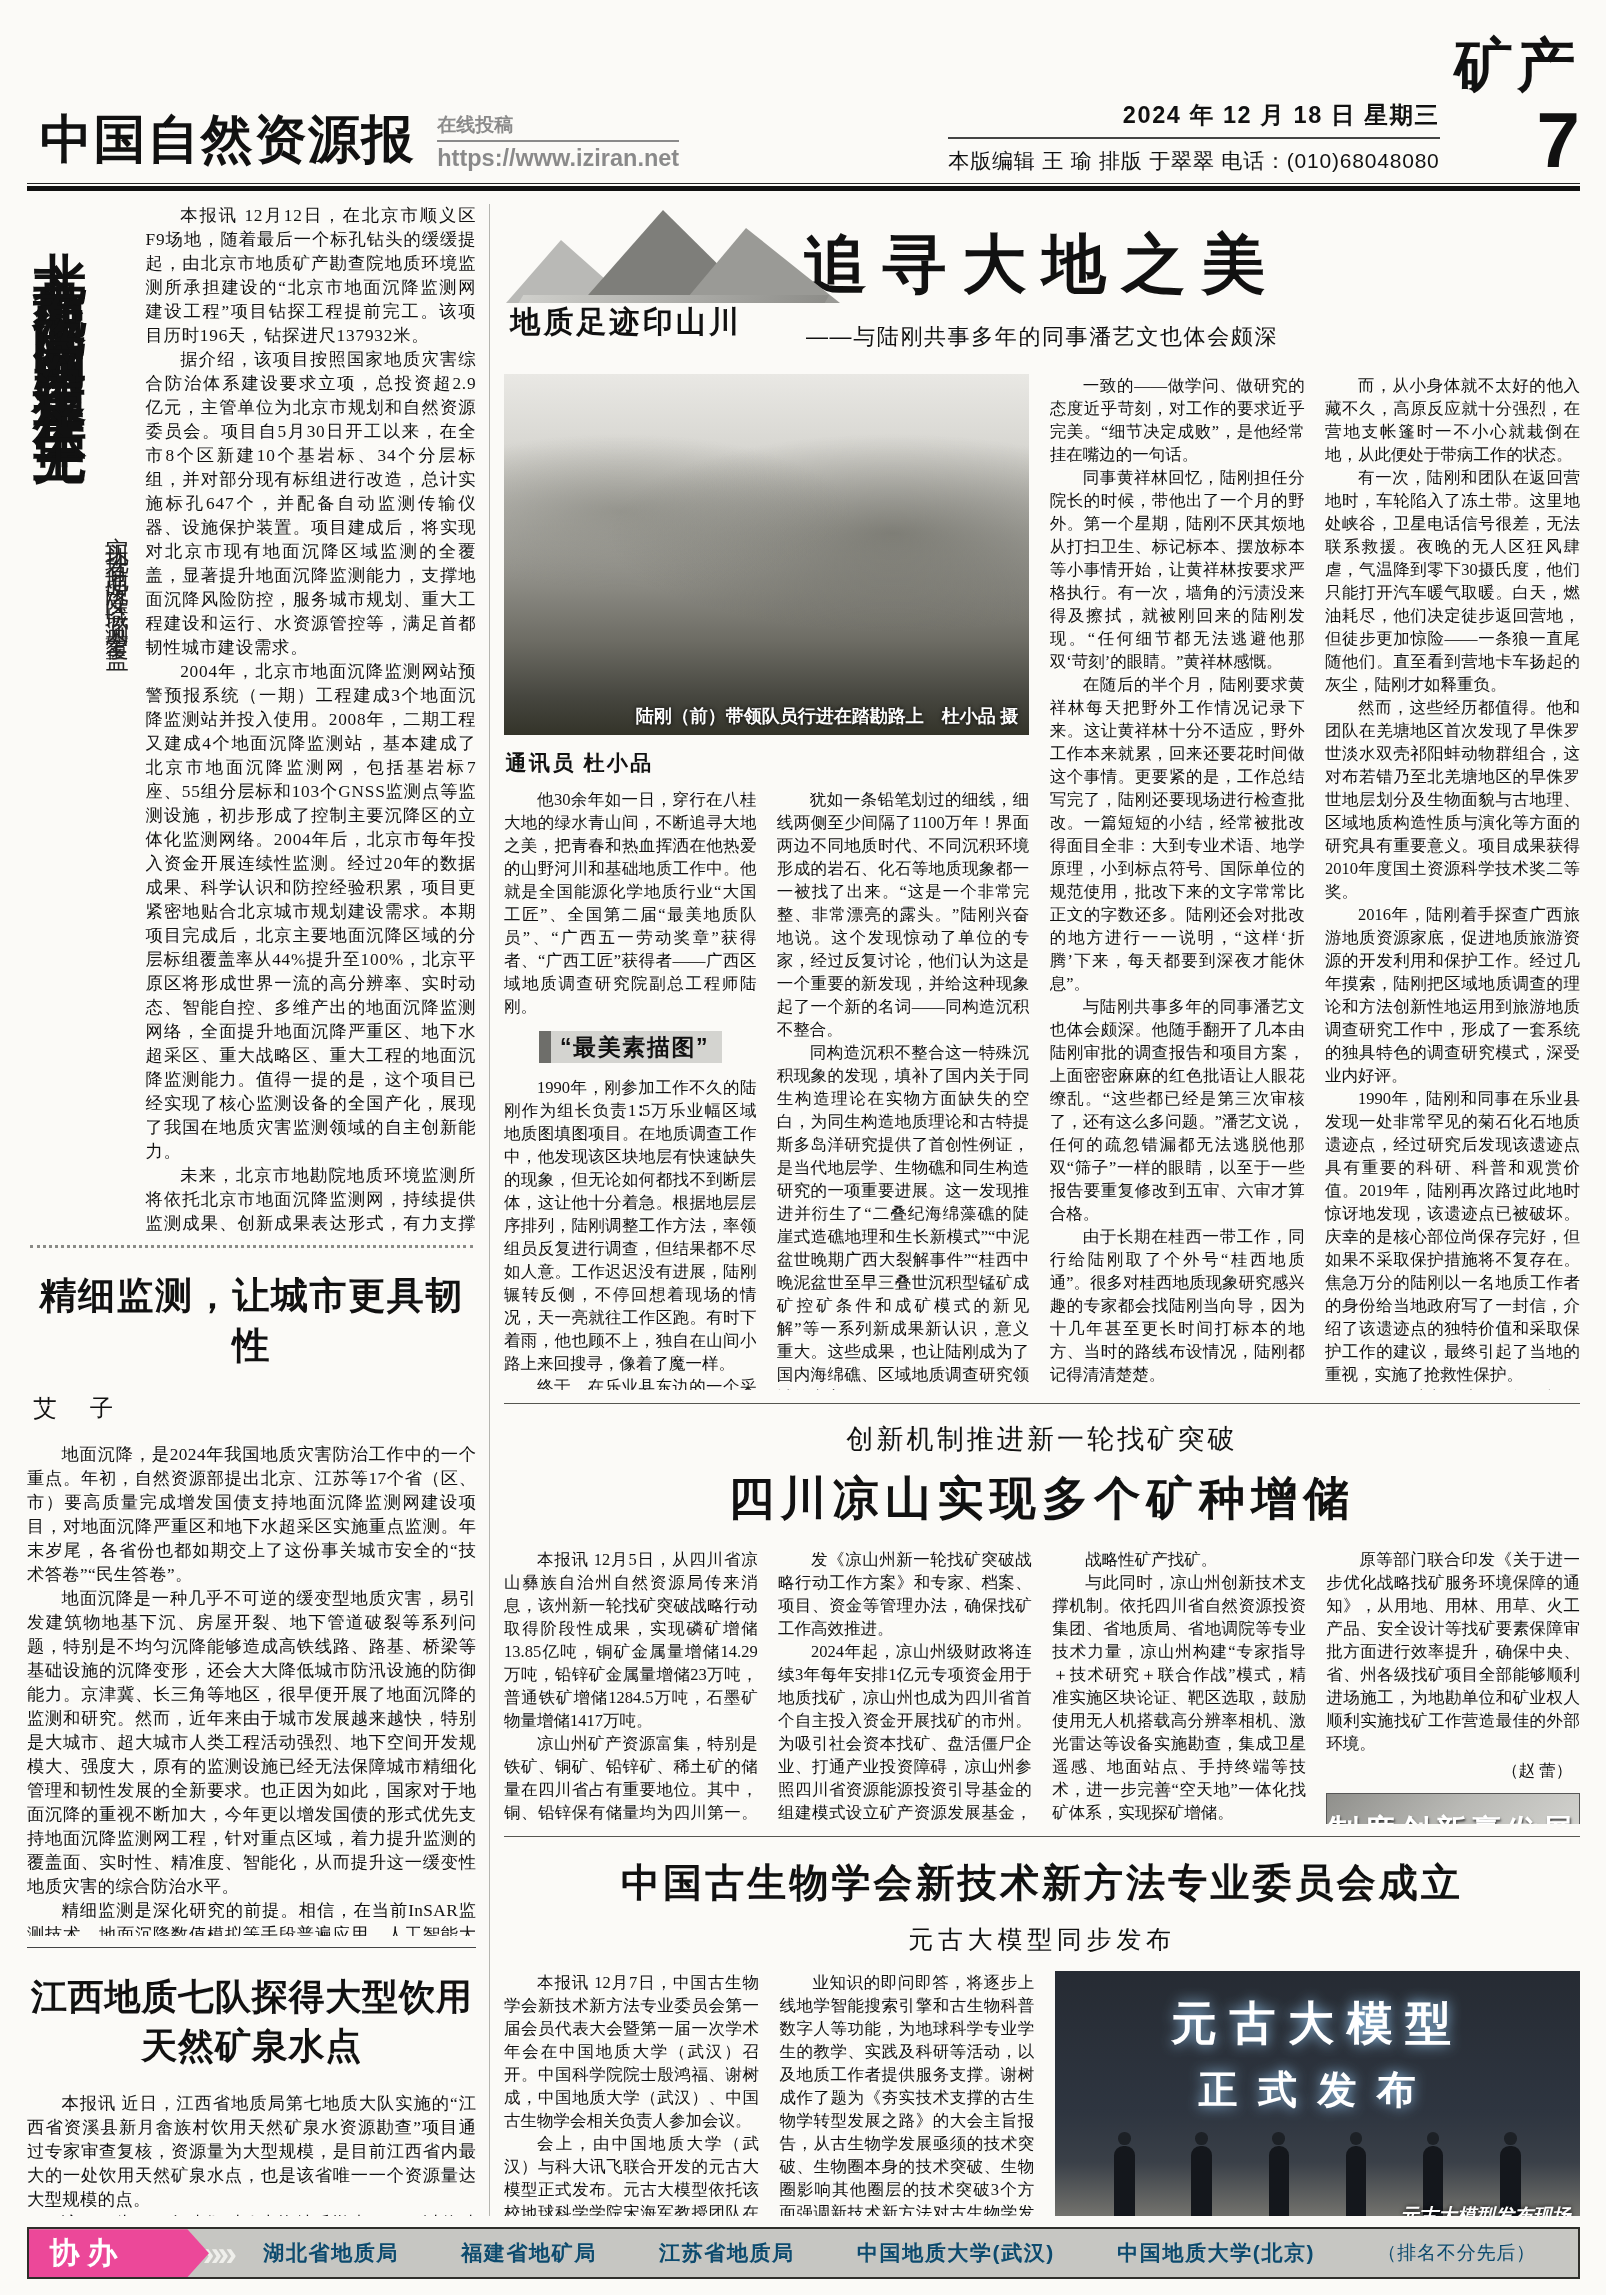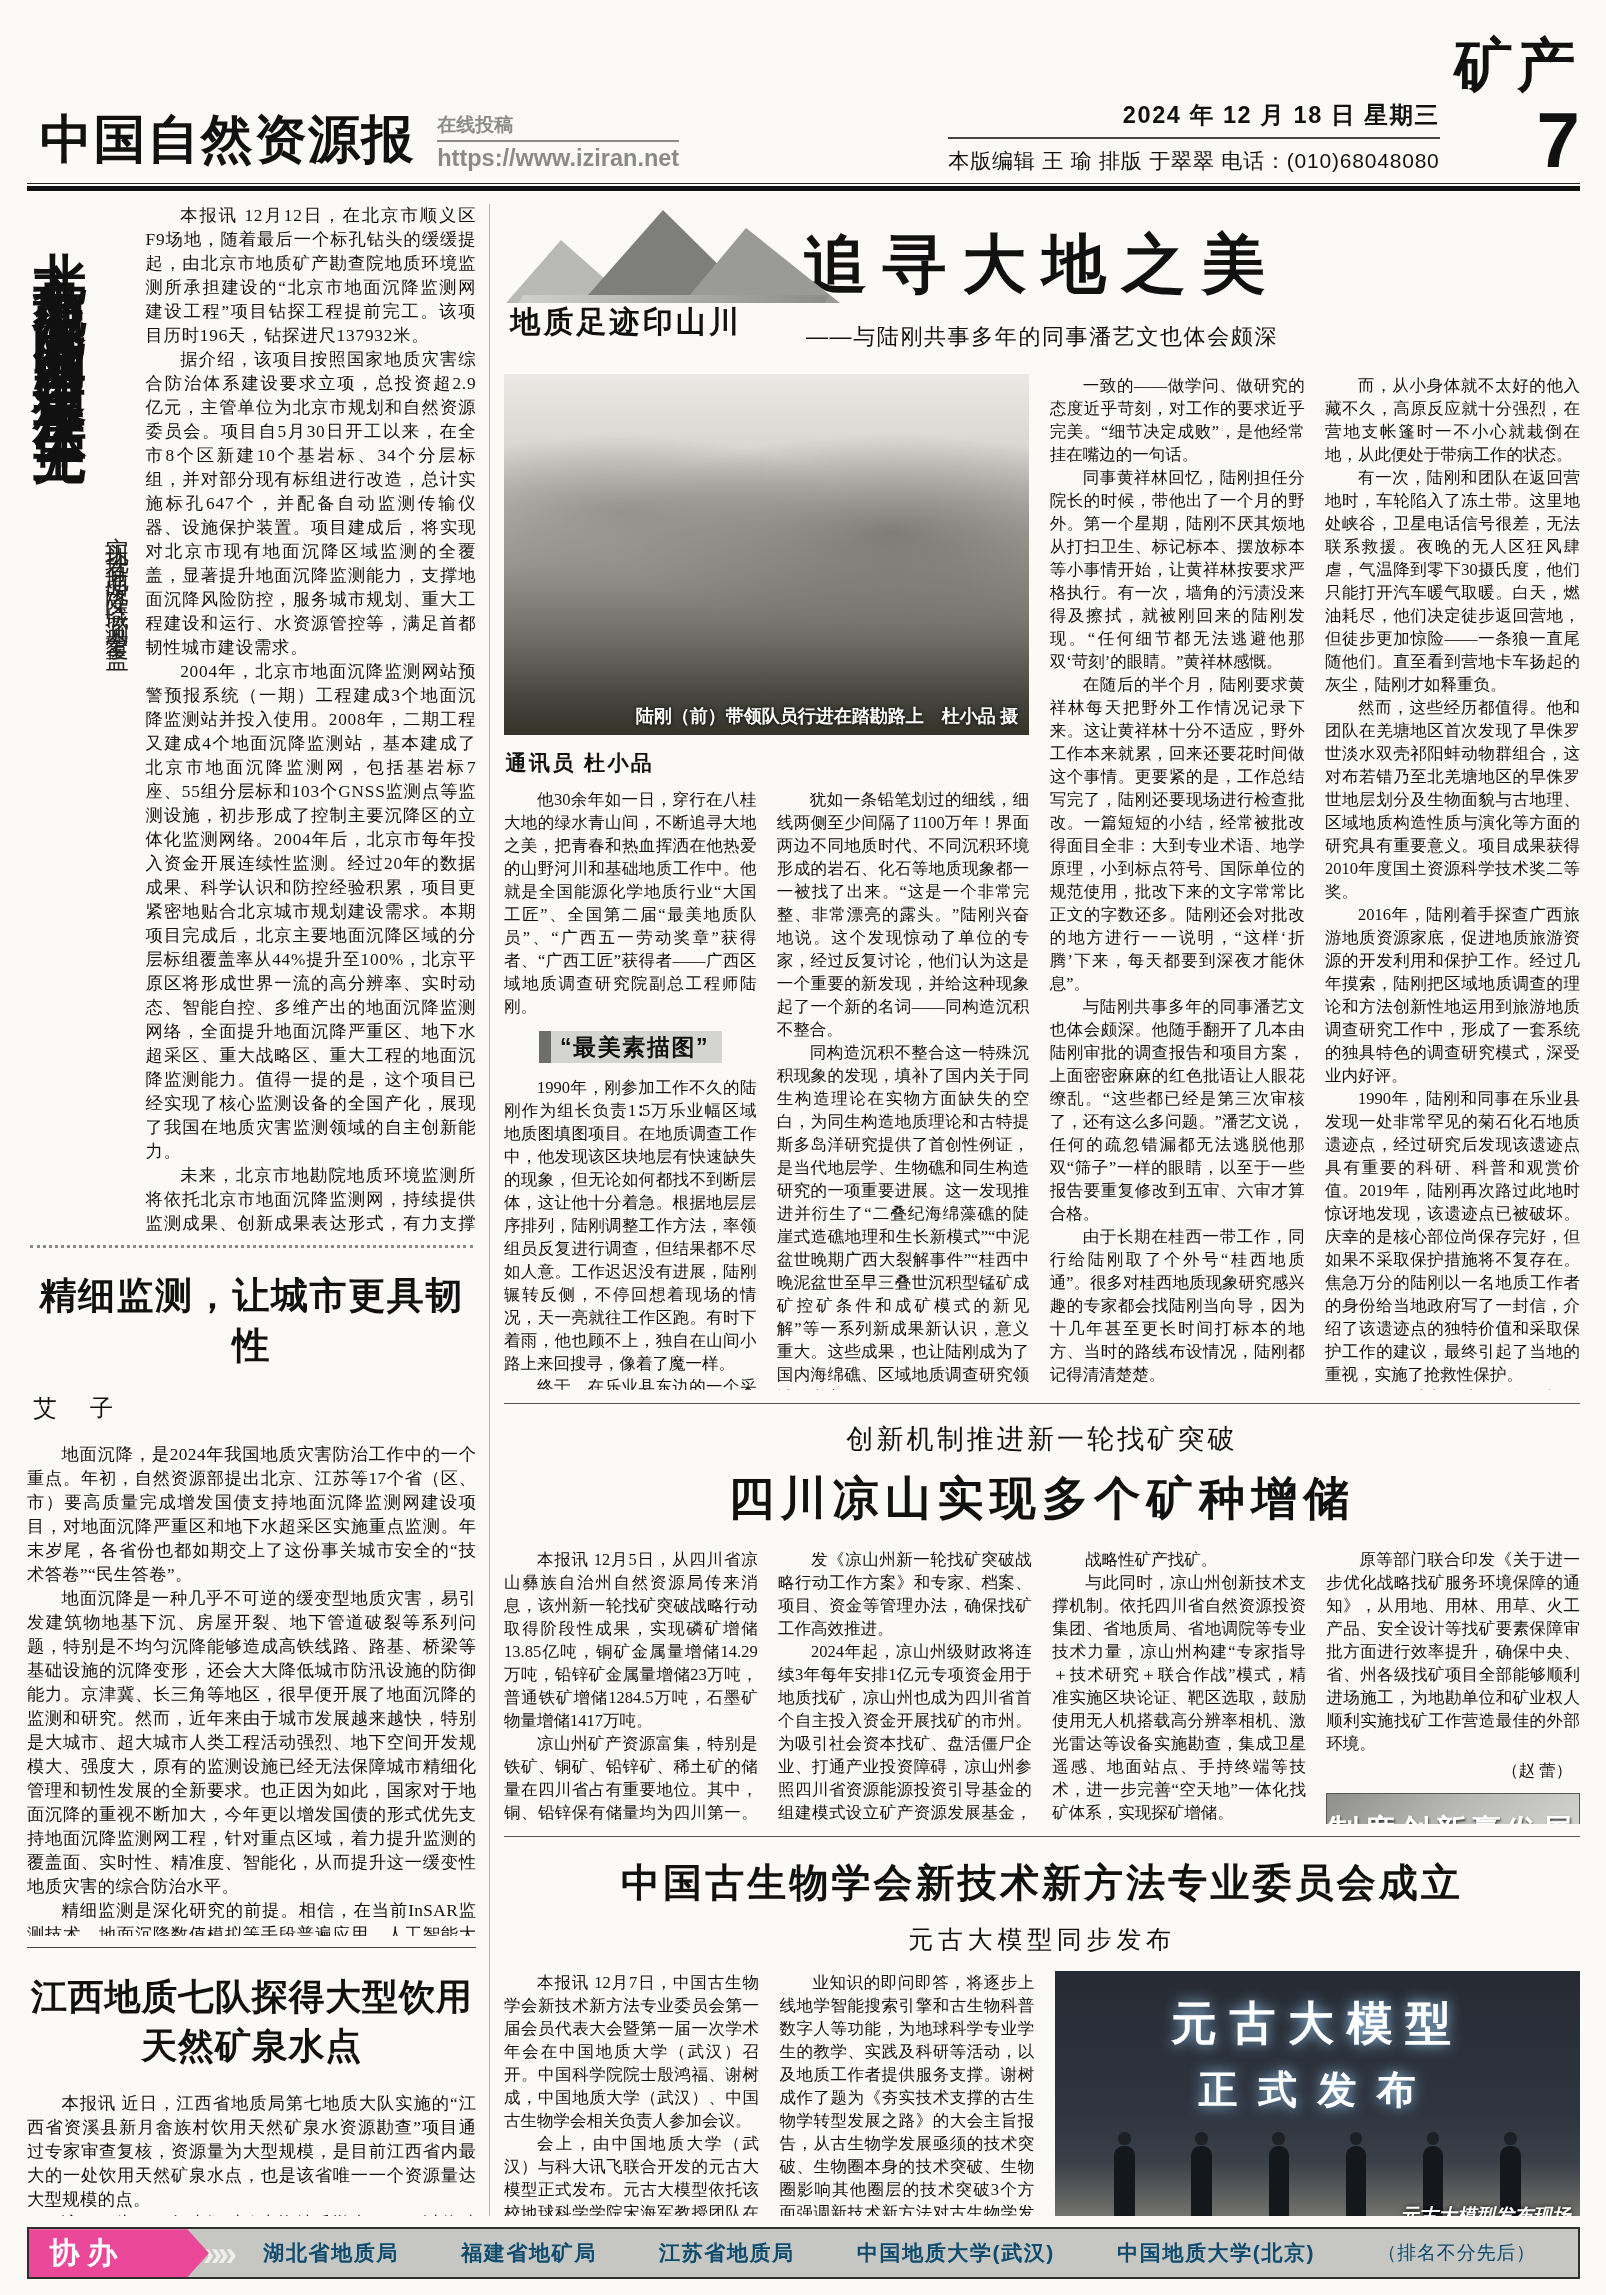--- a/index.html
+++ b/index.html
@@ -66,21 +66,21 @@
 
   .feature-body { display:flex; gap:20.4px; height:1016px; margin-top:9.4px; flex:none; }
   .fcol { flex:1; font-size:16.5px; line-height:23px; overflow:hidden; }
   .fgroup { flex:2.06; display:flex; flex-direction:column; overflow:hidden; }
   .photo1 { height:361px; position:relative; flex:none;
     background:
       radial-gradient(ellipse 329px 110px at 22% 38%, rgba(120,120,112,0.55), rgba(0,0,0,0) 70%),
       radial-gradient(ellipse 408px 141px at 74% 44%, rgba(96,96,88,0.6), rgba(0,0,0,0) 70%),
       linear-gradient(180deg,#e9e8e4 0%,#d8d7d2 20%,#b5b4ae 40%,#8c8b84 58%,#6d6c64 74%,#45453e 90%,#333329 100%); }
   .photo1 .cap { position:absolute; bottom:7.8px; left:0; right:11px; text-align:right; color:#fff; font-size:18px; font-weight:bold; text-shadow:0 0 4.7px #000; }
-  .reporter { font-family:Liberation Sans, sans-serif; font-weight:bold; font-size:21px; letter-spacing:2.4px; padding:14px 1.6px 11px 1.6px; flex:none; }
+  .reporter { font-family:Liberation Serif, serif; font-weight:bold; font-size:21px; letter-spacing:2.4px; padding:14px 1.6px 11px 1.6px; flex:none; }
   .fgroup-cols { display:flex; gap:20.4px; flex:1; overflow:hidden; }
   .sec-head { text-align:center; margin:12.6px 0; text-indent:0; }
   .sec-head span { display:inline-block; background:#d4d4d0; border-left:12.6px solid #6e6e6a; padding:4.7px 12.6px 4.7px 9.4px; font-family:"Liberation Sans",sans-serif; font-weight:bold; font-size:23px; letter-spacing:1.6px; }
   .hrule { border-top:1.6px solid #55554f; margin:12.6px 0; flex:none; }
 
   
   .sichuan { flex:none; }
   .sc-eyebrow { text-align:center; font-size:27px; letter-spacing:3.1px; margin-top:4.7px; }
   .sc-head { text-align:center; font-family:"Liberation Sans","DejaVu Sans",sans-serif; font-weight:bold; font-size:46px; letter-spacing:6.3px; margin:11px 0 17.3px 0; }
   .sc-cols { display:flex; gap:20.4px; height:276px; overflow:hidden; }

